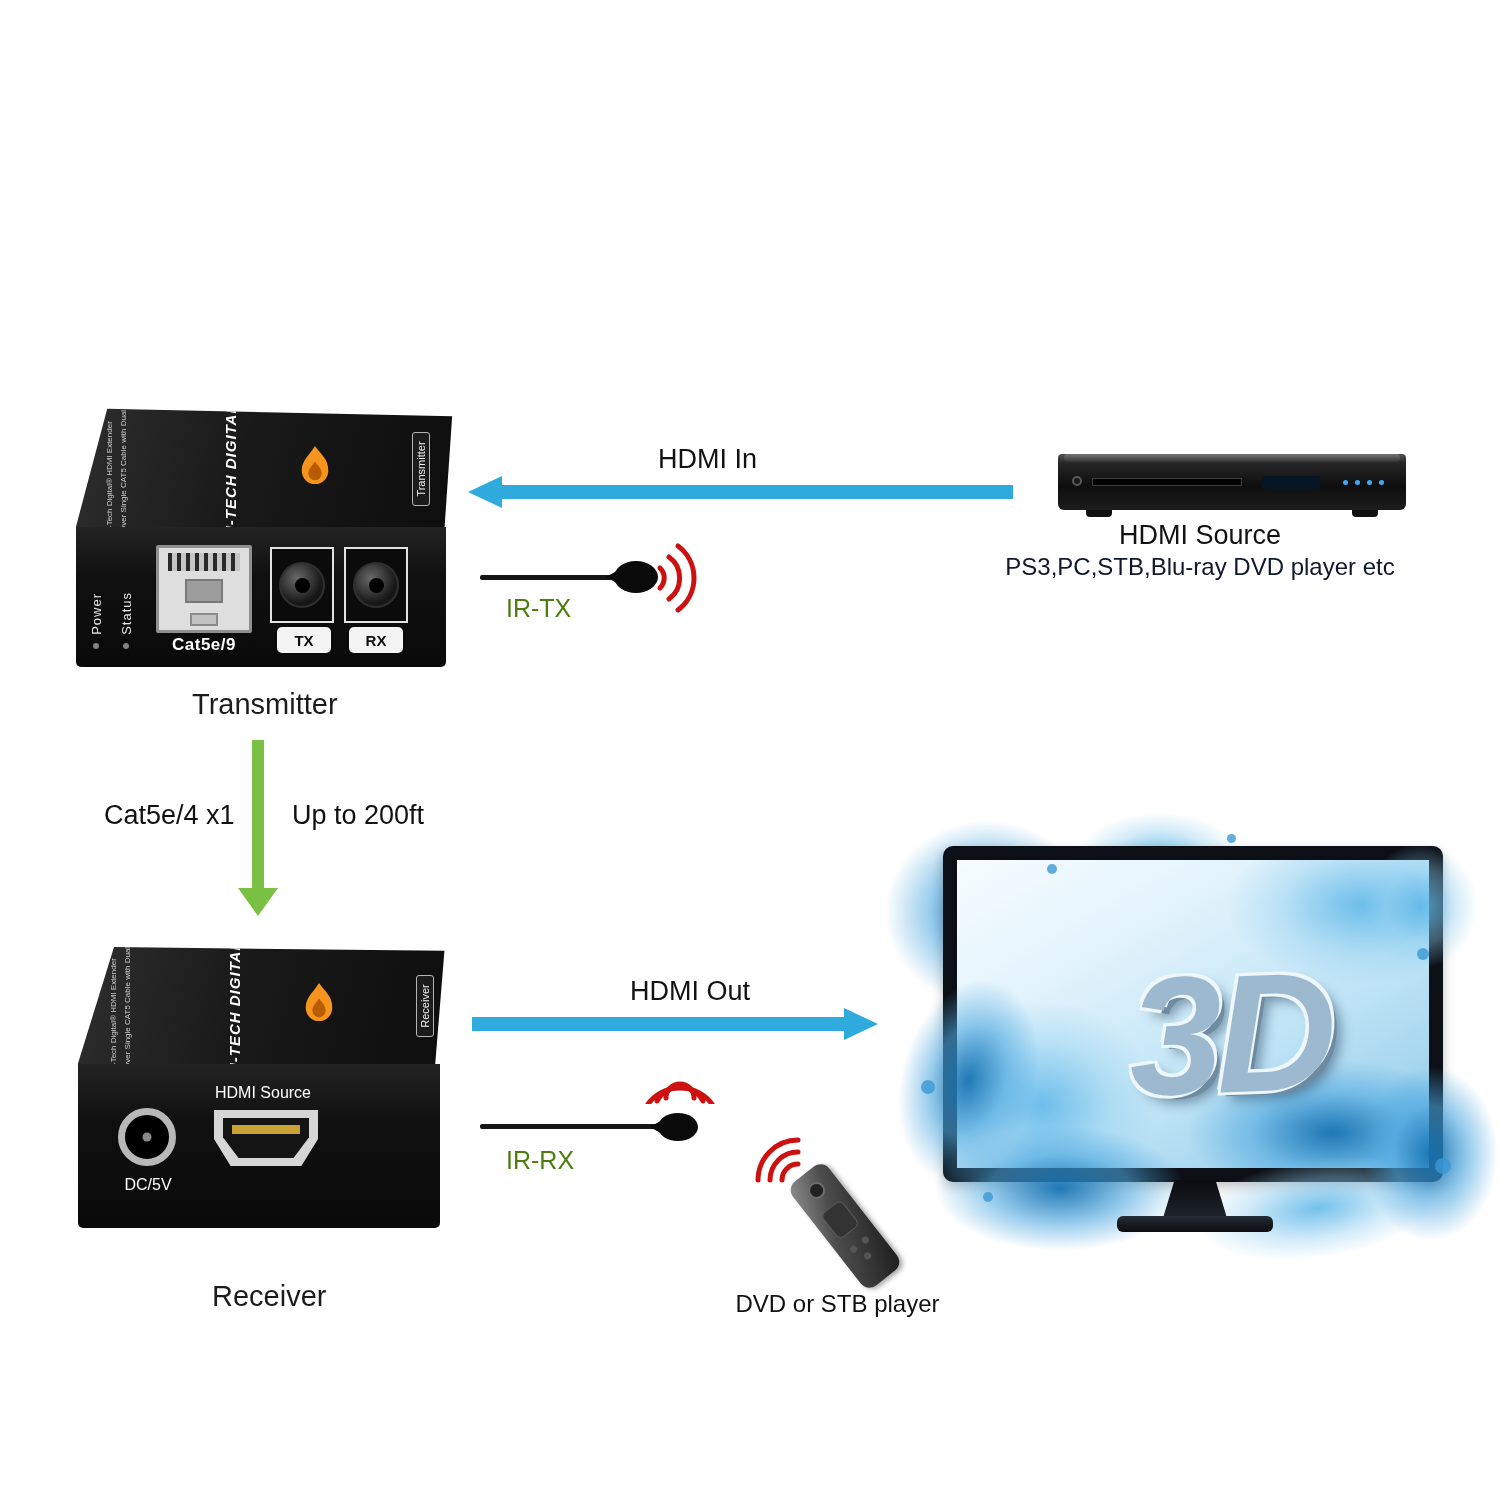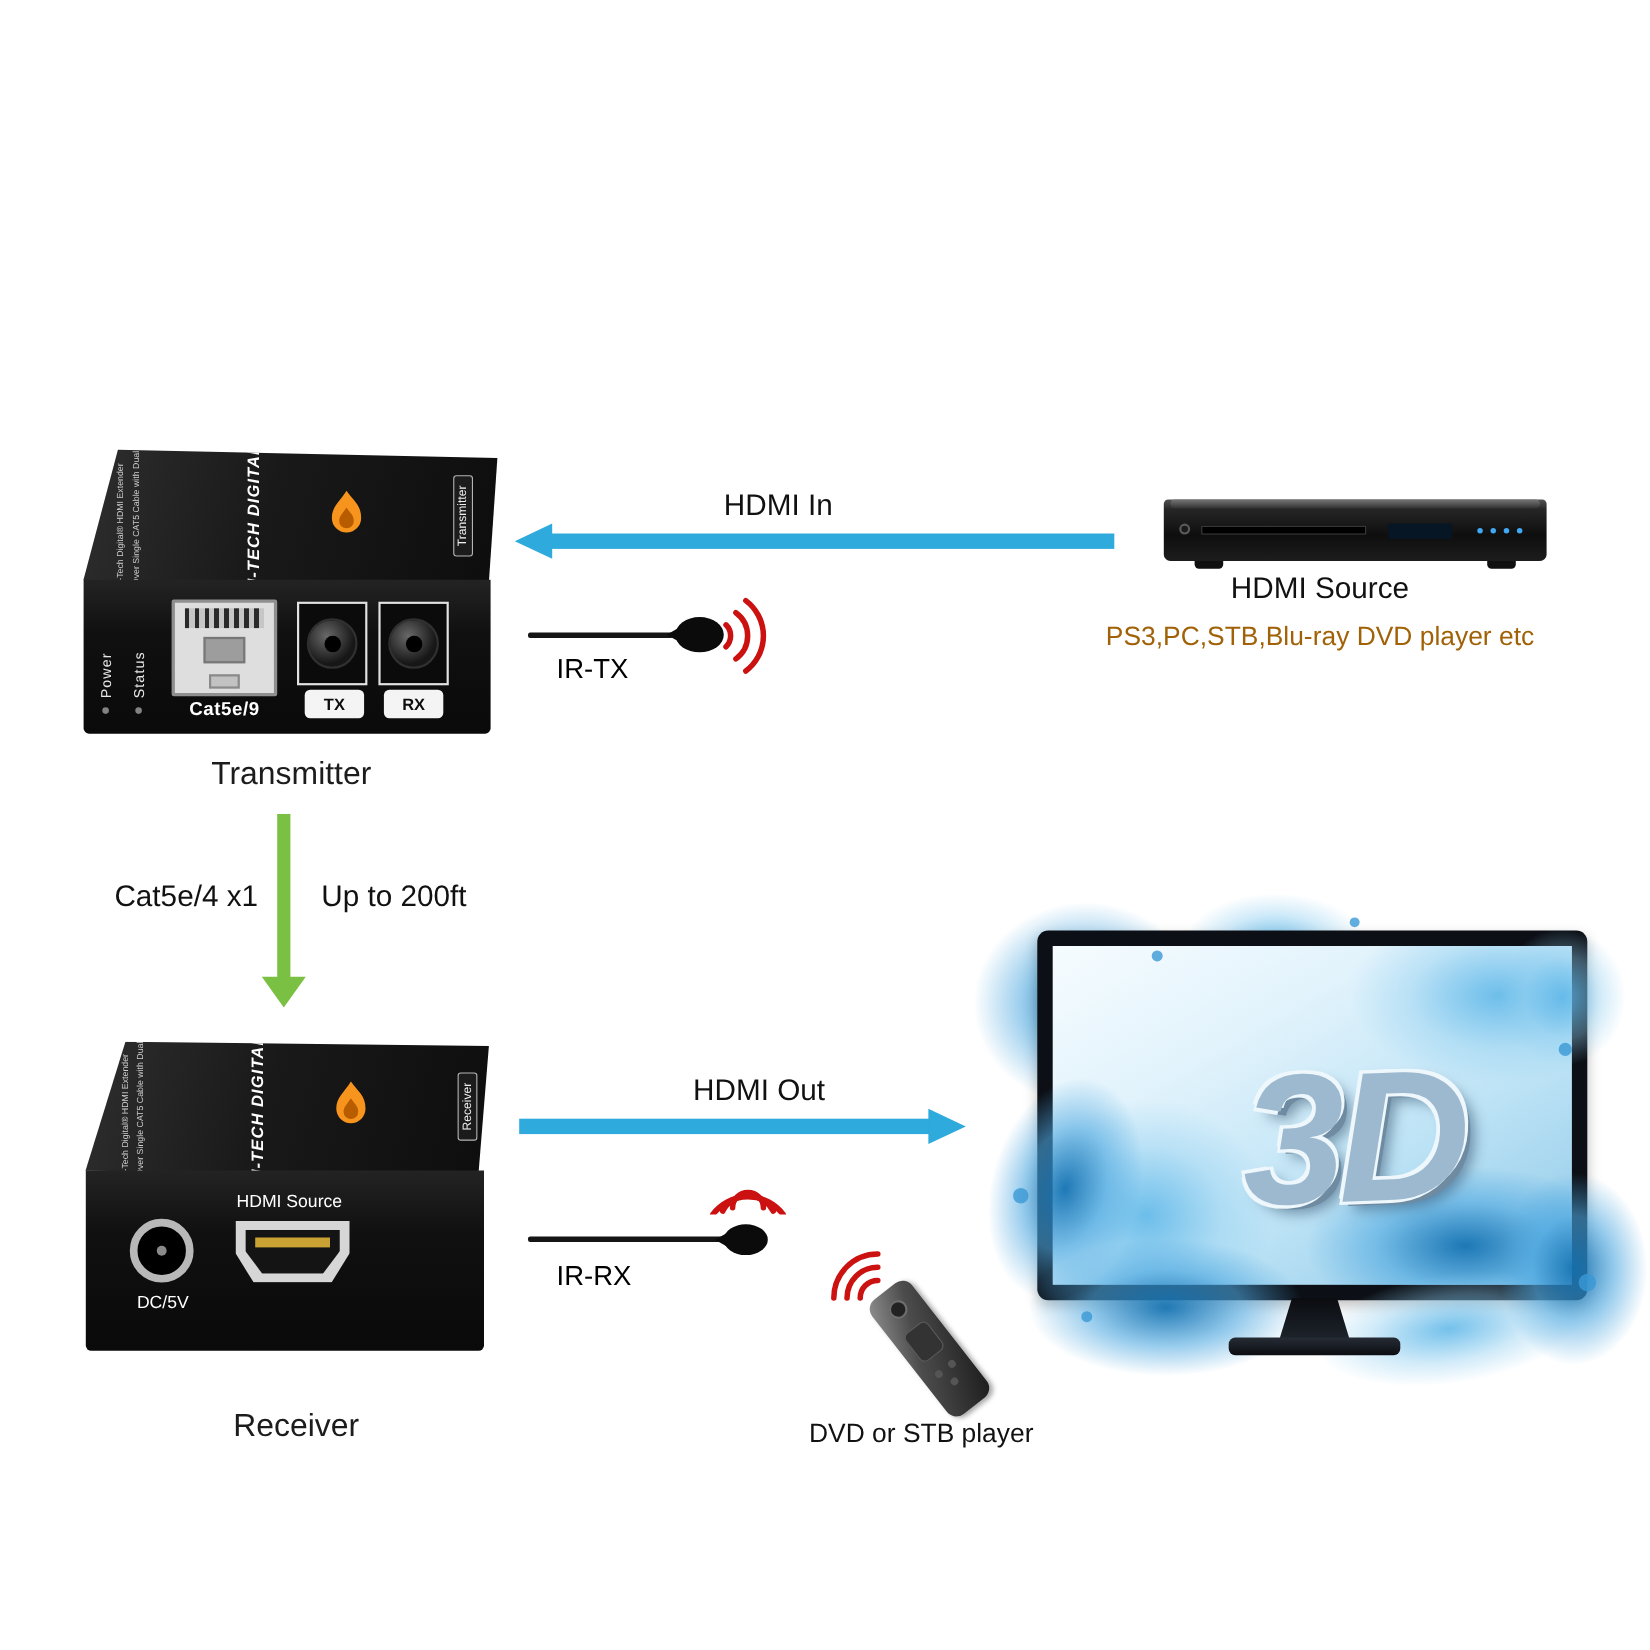--- a/index.html
+++ b/index.html
@@ -96,21 +96,21 @@
   .green-arrow .shaft { position:absolute; left:16px; top:0; width:12px; height:150px; background:var(--cable-green); }
   .green-arrow .head { position:absolute; left:2px; top:148px; width:0; height:0;
                        border-left:20px solid transparent; border-right:20px solid transparent;
                        border-top:28px solid var(--cable-green); }
 
   .conn-label { position:absolute; font-size:27px; color:#111; }
   .lbl-hdmi-in  { left:658px; top:444px; }
   .lbl-hdmi-out { left:630px; top:976px; }
   .lbl-cable    { left:104px; top:800px; }
   .lbl-dist     { left:292px; top:800px; }
-  .ir-label { position:absolute; font-size:25px; color:#000000; }
+  .ir-label { position:absolute; font-size:25px; color:#4d7c0f; }
   .lbl-irtx { left:506px; top:594px; }
   .lbl-irrx { left:506px; top:1146px; }
 
   
   .wire { position:absolute; height:5px; background:#151515; border-radius:2px; }
   .wire-tx { left:480px; top:575px; width:132px; }
   .wire-rx { left:480px; top:1124px; width:178px; }
   .ir-blob { position:absolute; }
 
   
@@ -122,21 +122,21 @@
   .dvd-tray { position:absolute; left:34px; top:24px; width:150px; height:8px; background:#000; border:1px solid #3c3c3c; }
   .dvd-display { position:absolute; right:86px; top:22px; width:58px; height:14px; background:#061625; border-radius:2px; }
   .dvd-leds { position:absolute; right:22px; top:26px; display:flex; gap:7px; }
   .dvd-led { width:5px; height:5px; border-radius:50%; background:#3fa9f5; }
   .dvd-power { position:absolute; left:14px; top:22px; width:10px; height:10px; border-radius:50%;
                background:#1a1a1a; border:2px solid #5a5a5a; }
   .dvd-foot { position:absolute; top:62px; width:26px; height:7px; background:#101010; border-radius:0 0 4px 4px; }
   .dvd-foot.l { left:28px; } .dvd-foot.r { right:28px; }
   .src-labels { position:absolute; left:960px; top:520px; width:480px; text-align:center; }
   .src-name { font-size:27px; color:#111; }
-  .src-devices { font-size:24px; color:#a16207; margin-top:14px; }
+  .src-devices { font-size:24px; color:#0f172a; margin-top:2px; }
 
   
   .tv { position:absolute; left:895px; top:828px; width:575px; height:418px; }
   .tv-frame { position:absolute; left:48px; top:18px; width:500px; height:336px; background:#0c0f15; border-radius:10px;
               box-shadow:0 5px 12px rgba(0,0,0,.25); }
   .tv-screen { position:absolute; left:62px; top:32px; width:472px; height:308px; overflow:hidden;
                background:linear-gradient(150deg,#f6fcff 0%,#e2f3fc 30%,#bfe4f6 62%,#8ec8e8 100%); }
   .screen-3d { position:absolute; left:172px; top:78px; font-size:168px; font-weight:800; font-style:italic;
                letter-spacing:-7px; color:#9db9cf; transform:rotate(-2deg);
                text-shadow:-3px -3px 0 #eef7fc, 3px -3px 0 #eef7fc, -3px 3px 0 #eef7fc,

